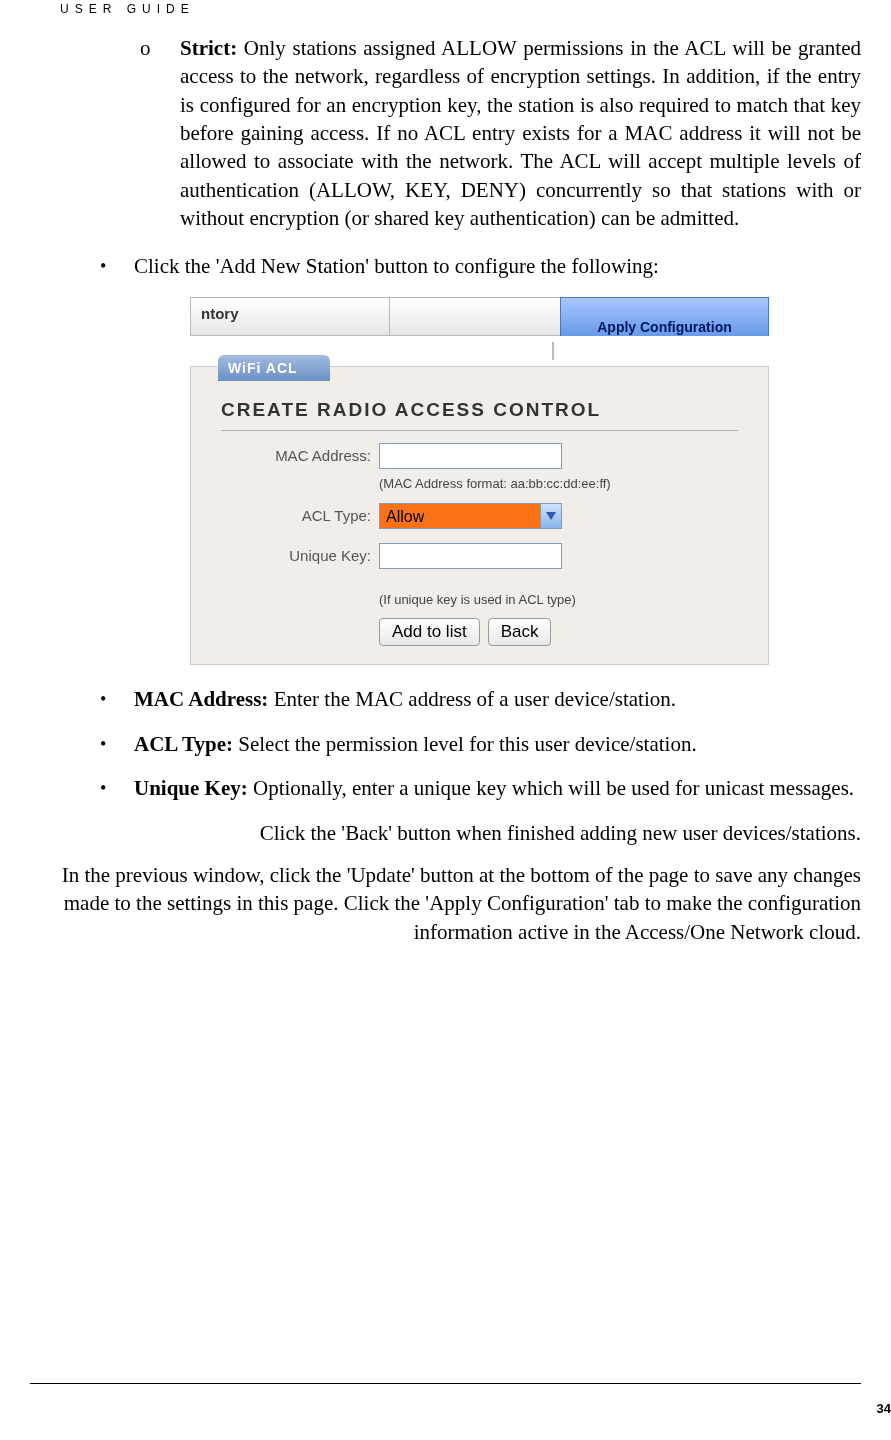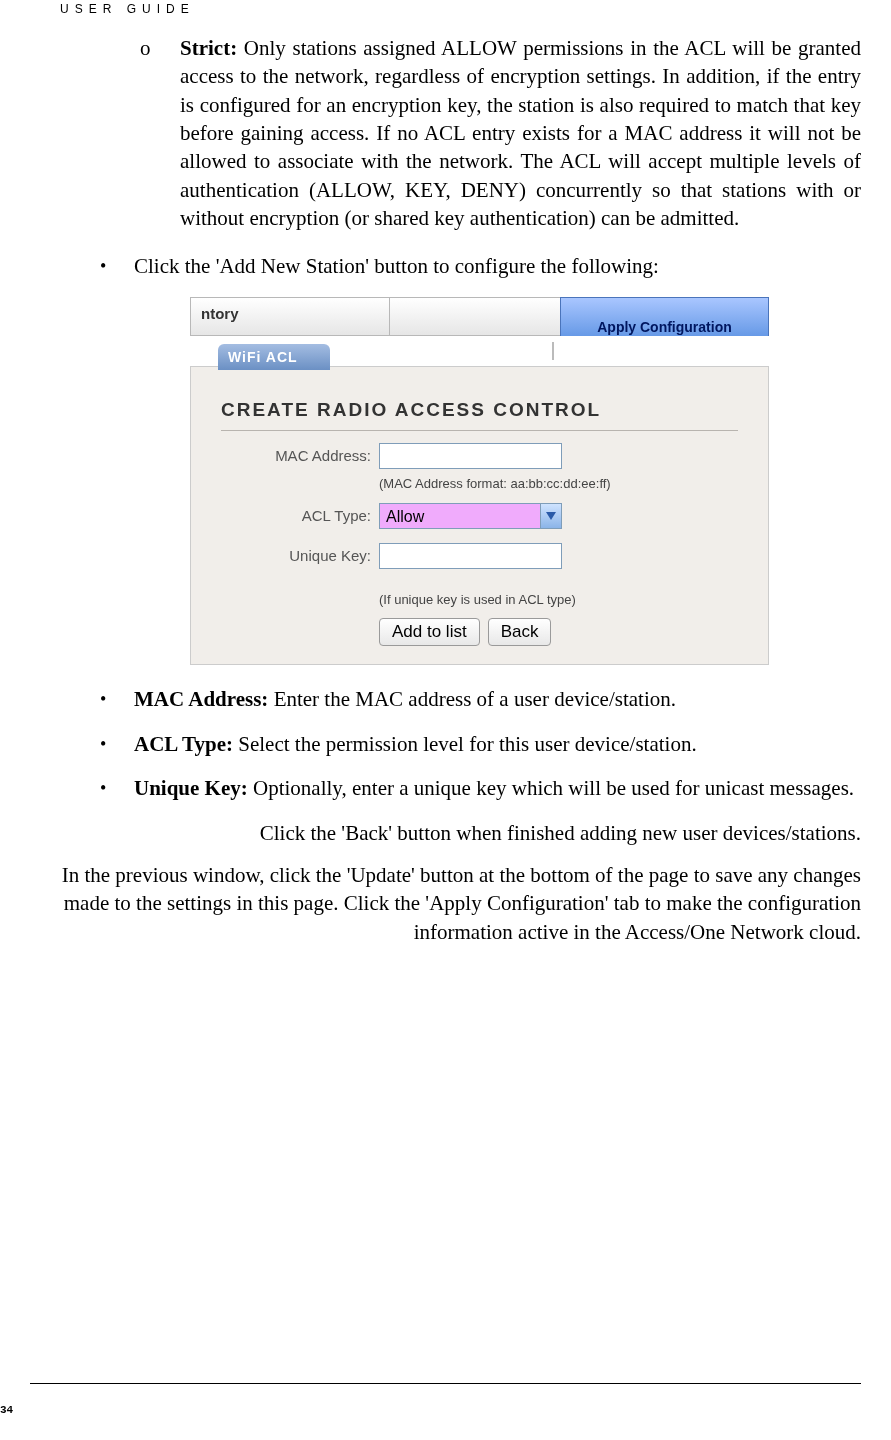--- a/index.html
+++ b/index.html
@@ -109,21 +109,21 @@
     position: absolute;
     right: 215px;
     top: 6px;
     width: 2px;
     height: 18px;
     background: #bbb;
   }
   .wifi-tab {
     position: absolute;
     left: 28px;
-    top: 8px;
+    top: 19px;
     width: 112px;
     height: 26px;
     background: linear-gradient(#a4bde2, #6b90c4);
     border-radius: 6px 6px 0 0;
     color: #fff;
     font-family: Verdana, Arial, sans-serif;
     font-weight: bold;
     font-size: 14px;
     letter-spacing: 1px;
     box-sizing: border-box;
@@ -170,21 +170,21 @@
     box-sizing: border-box;
     font-size: 14px;
     padding: 2px 4px;
     font-family: Arial, sans-serif;
   }
   .select-wrap {
     display: flex;
     width: 183px;
     height: 26px;
     border: 1px solid #7f9db9;
-    background: #f0abfc;
+    background: #f97316;
     box-sizing: border-box;
   }
   .select-wrap .sel-val {
     flex: 1;
     font-size: 16px;
     padding: 2px 6px;
     color: #000;
     font-family: Arial, sans-serif;
   }
   .select-wrap .sel-btn {
@@ -223,24 +223,24 @@
     position: absolute;
     left: 30px;
     right: 30px;
     bottom: 56px;
     border-top: 1px solid #000;
   }
   .page-num {
     position: absolute;
     left: 0; right: 0;
     bottom: 24px;
-    text-align: left;
-    font-family: Liberation Mono, monospace;
-    font-weight: bold;
-    font-size: 11px;
+    text-align: right;
+    font-family: Liberation Sans, sans-serif;
+    font-weight: bold;
+    font-size: 13px;
   }
 </style>
 </head>
 <body>
 
 <div class="page">
   <div class="header">USER GUIDE</div>
 
   <div class="content">
 

